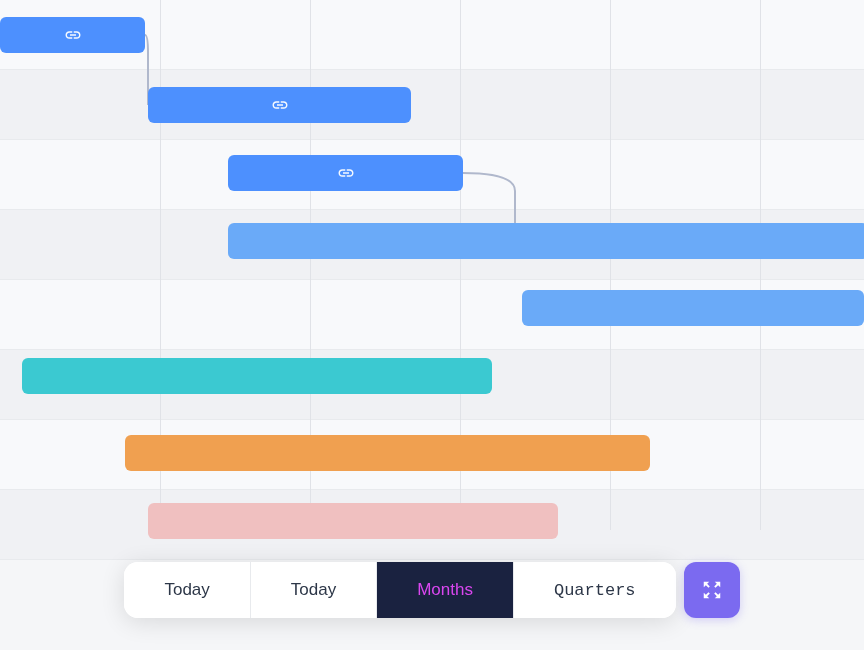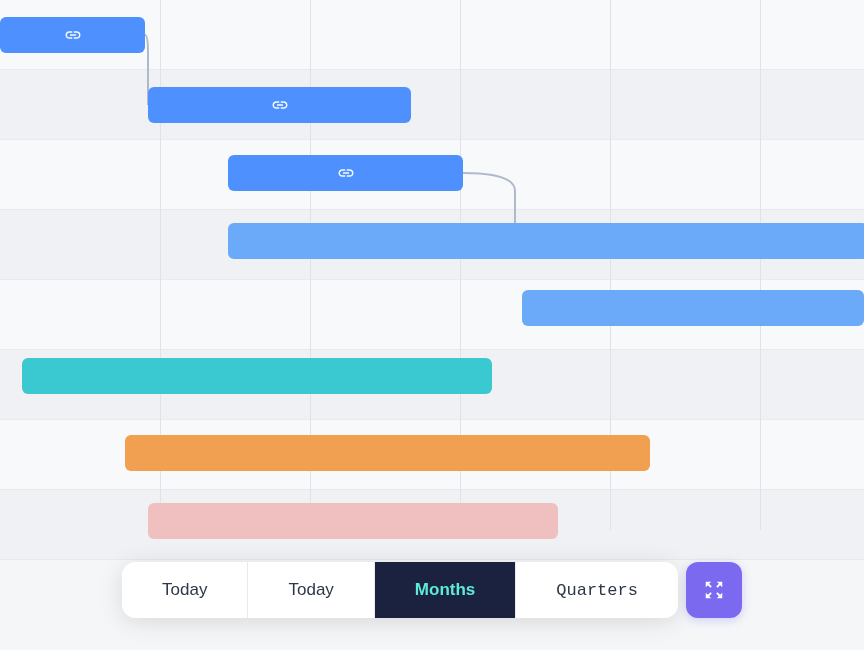--- a/index.html
+++ b/index.html
@@ -167,22 +167,22 @@
       transition: background 0.15s;
     }
 
     .toolbar-btn:last-child {
       border-right: none;
       font-family: Liberation Mono, monospace;
     }
 
     .toolbar-btn.active {
       background: #1a2240;
-      color: #5eead4;
-      font-weight: 700;
+      color: #d946ef;
+      font-weight: 400;
     }
 
     .expand-btn {
       width: 56px;
       height: 56px;
       background: #7b6af0;
       border: none;
       cursor: pointer;
       display: flex;
       align-items: center;

